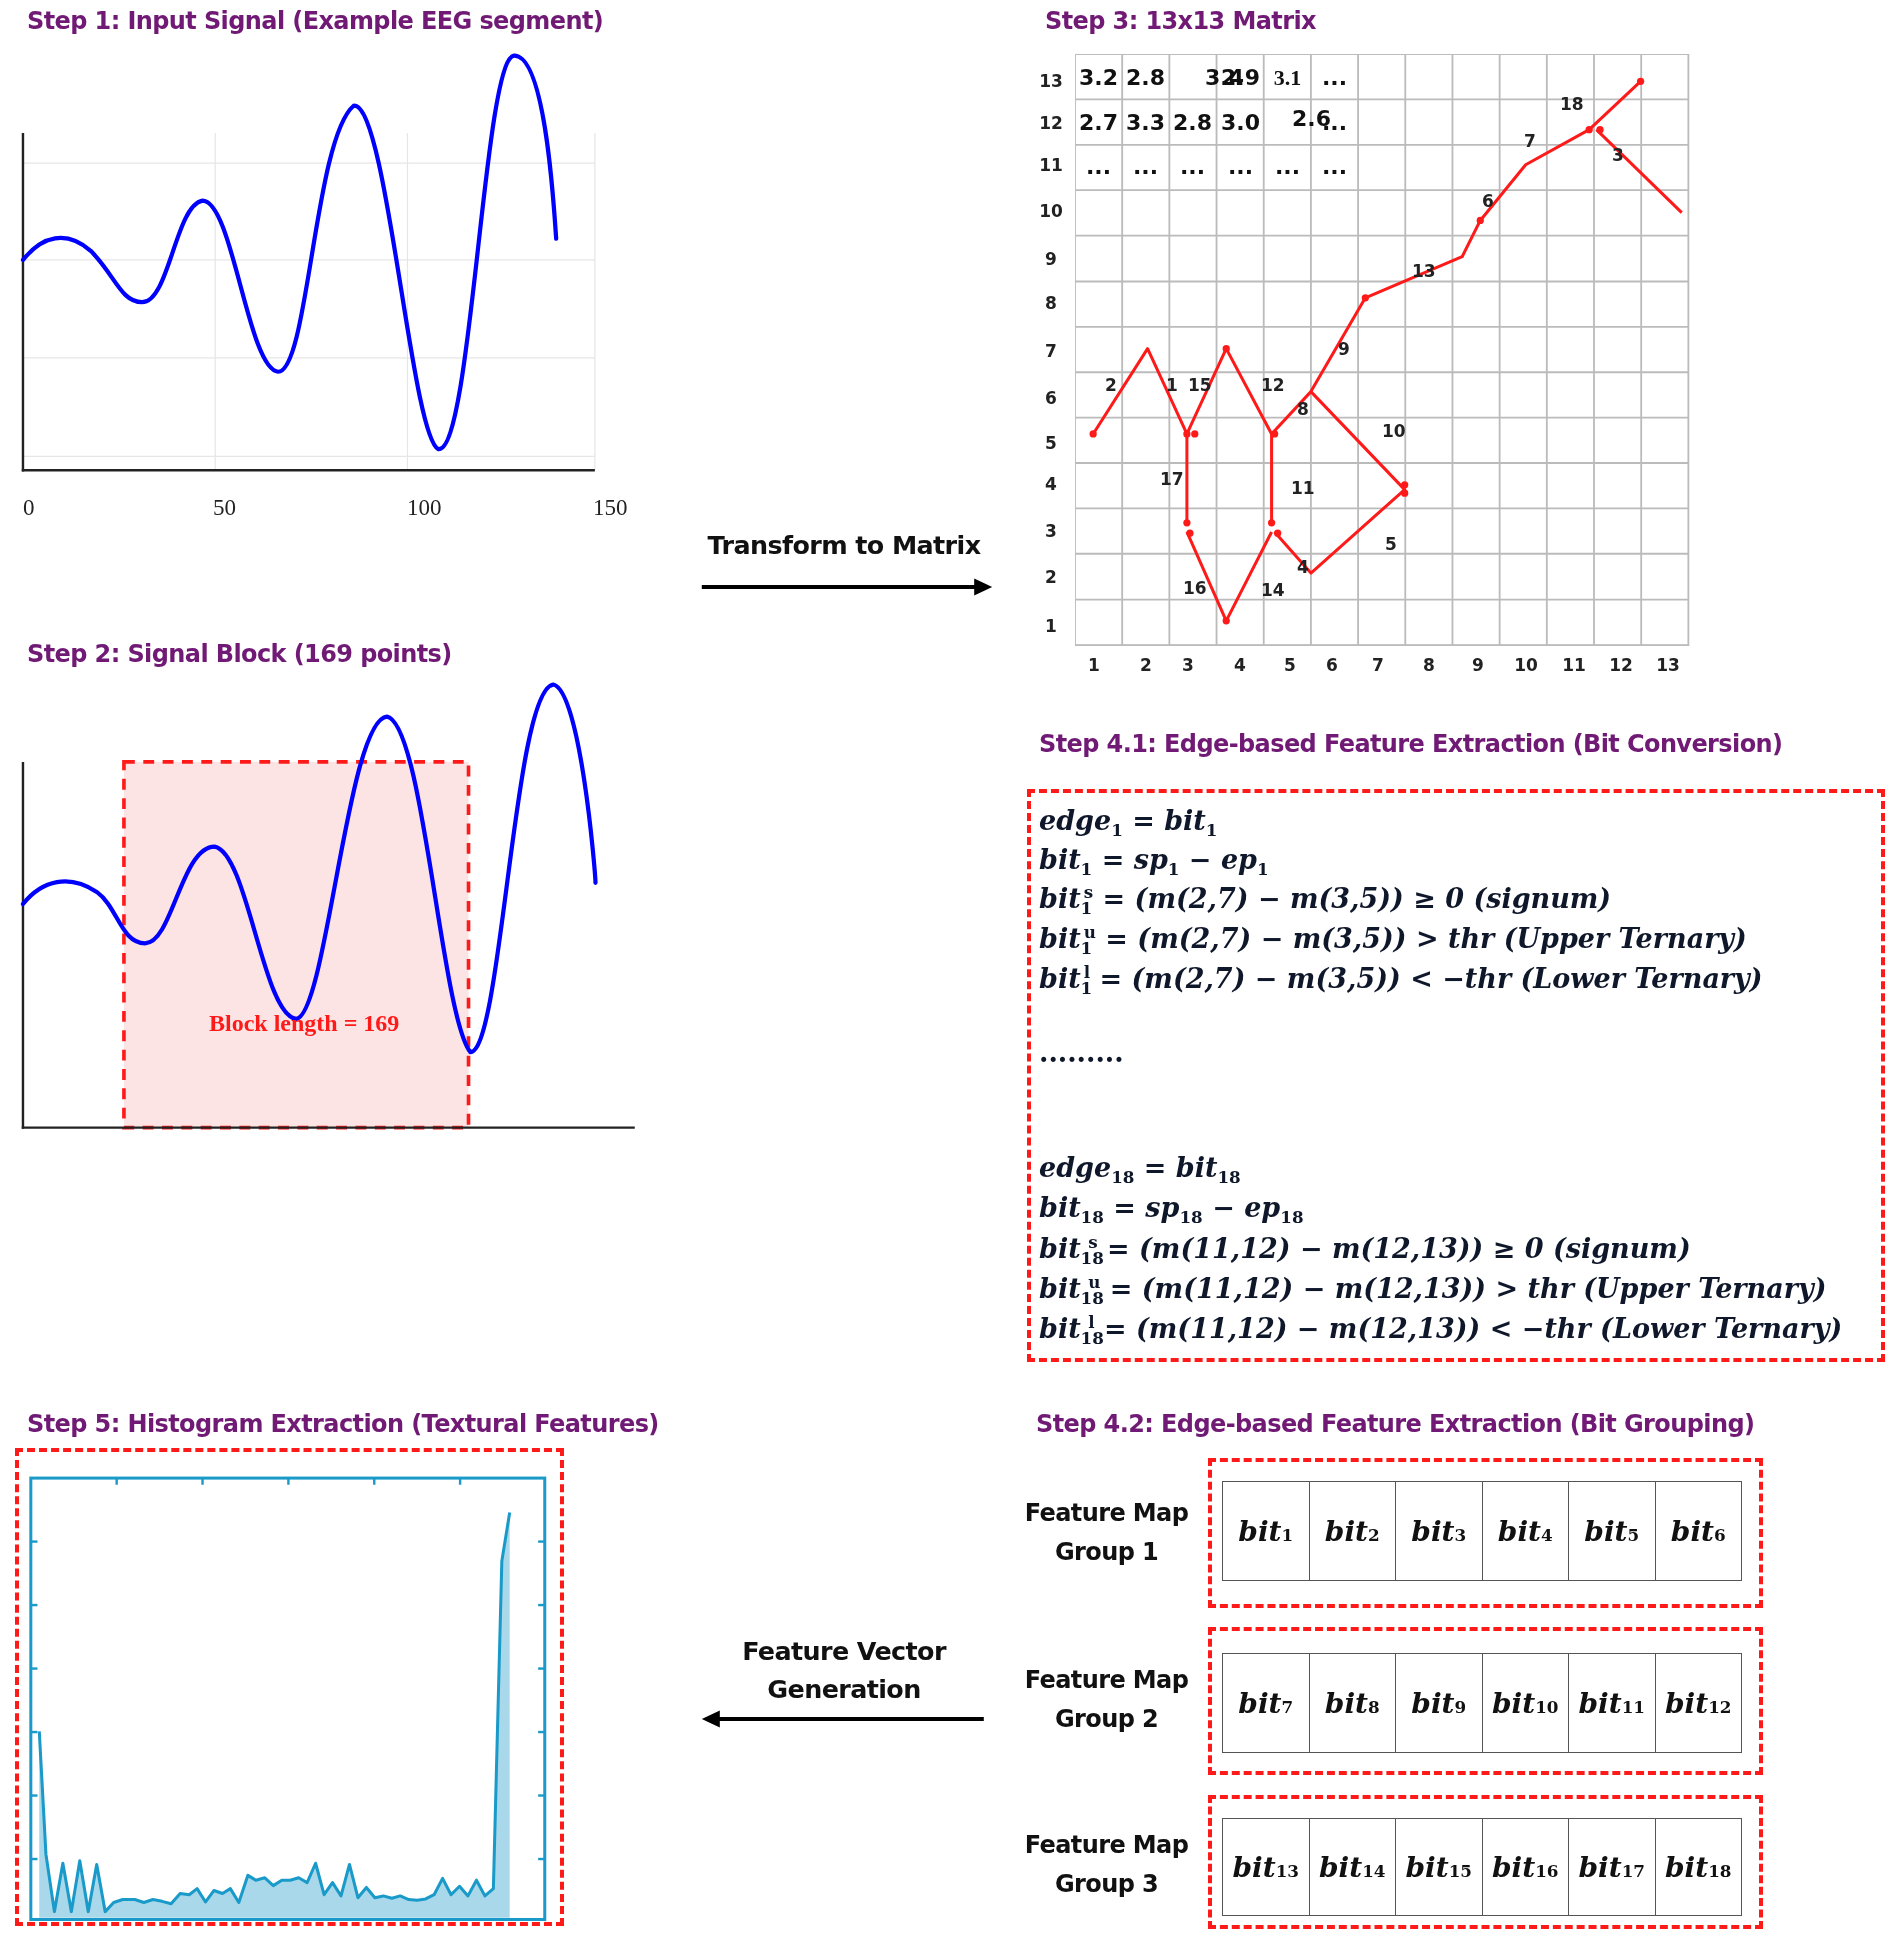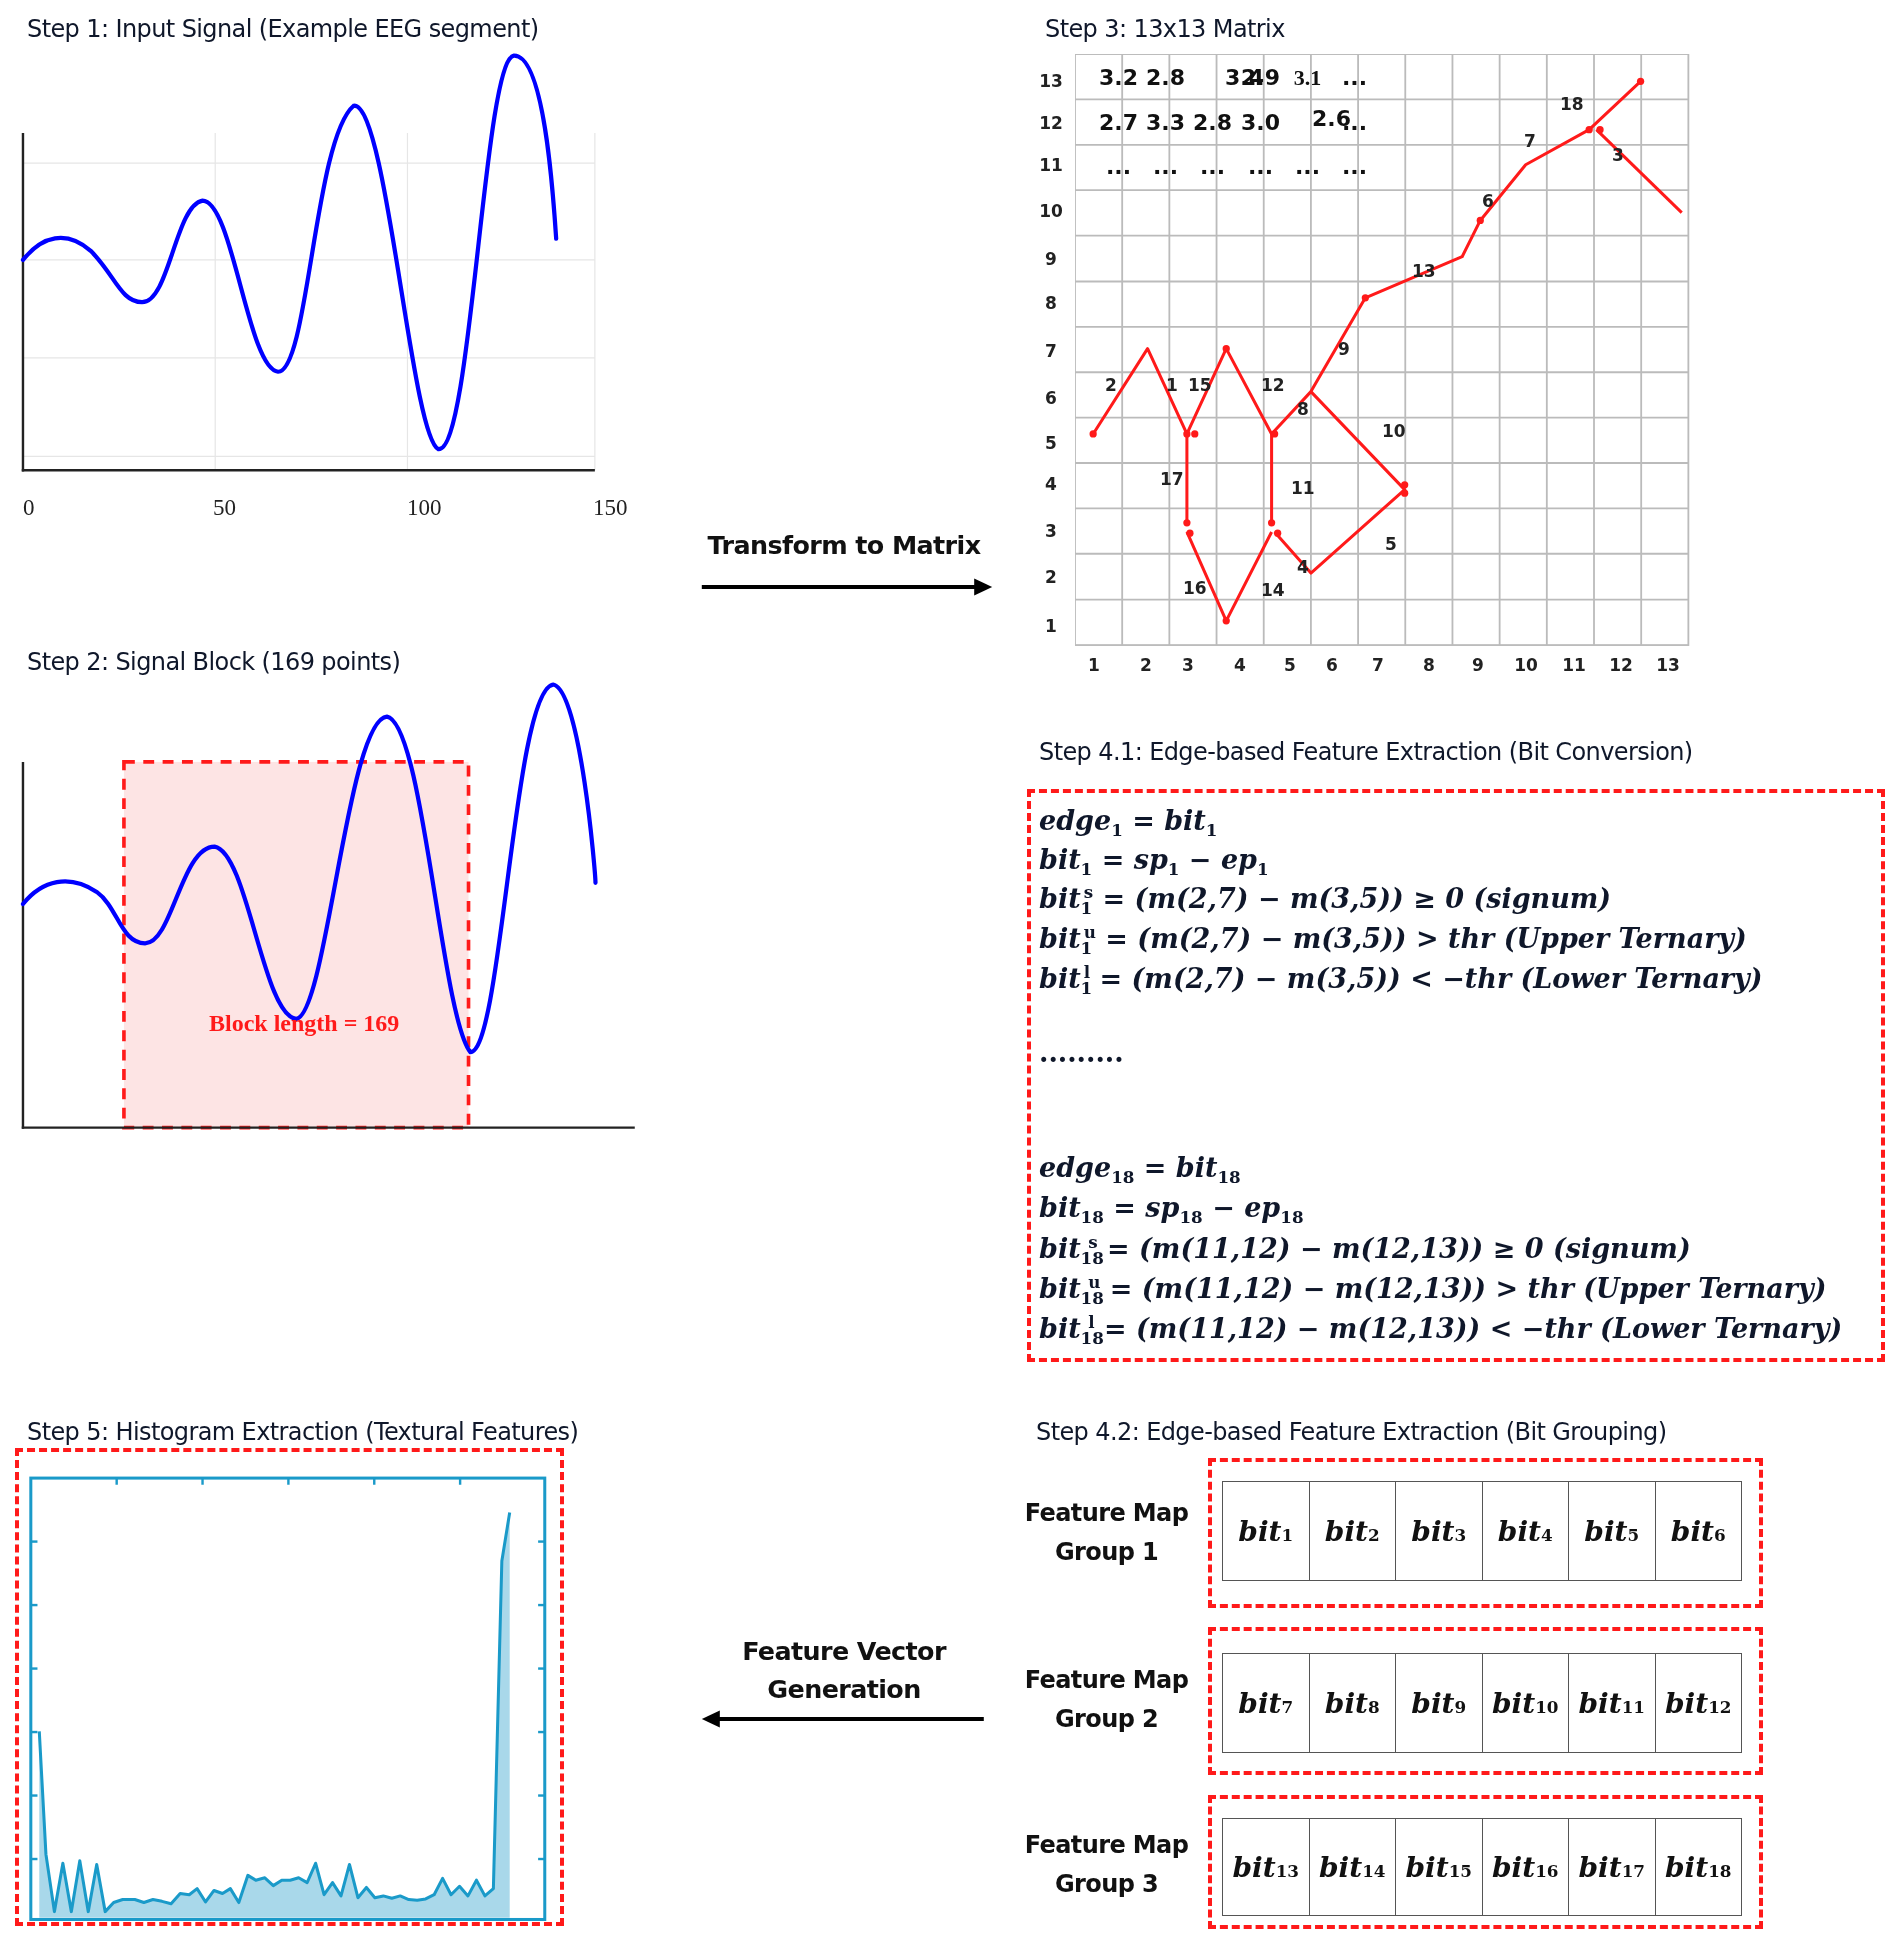--- a/index.html
+++ b/index.html
@@ -1,31 +1,31 @@
 <!DOCTYPE html>
 <html style="font-size:9.7px"><head>
 <meta charset="utf-8">
 <style>
   html, body { margin:0; padding:0; background:#ffffff; }
   body { width:1895px; height:1936px; position:relative; overflow:hidden;
          font-family:"Liberation Sans", "DejaVu Sans", sans-serif; color:#111; }
   .abs { position:absolute; }
-  .title { font-family:"DejaVu Sans", sans-serif; font-weight:normal; font-size:24px; color:#0f172a; white-space:nowrap; letter-spacing:-0.6px;margin-top:8px; }
+  .title { font-family:"DejaVu Sans", sans-serif; font-weight:bold; font-size:24px; color:#701a75; white-space:nowrap; letter-spacing:-0.6px; }
   .tick { font-family:"Liberation Serif", serif; font-size:23px; color:#222; }
   .arrow-label { font-family:"DejaVu Sans", sans-serif; font-weight:bold; font-size:25.4px; text-align:center; white-space:nowrap; letter-spacing:-0.6px; }
   .dashed-box { position:absolute; border:4.2px dashed #ff1a1a; box-sizing:border-box; }
   .formula { font-family:"DejaVu Serif", serif; font-style:italic; font-weight:bold; font-size:27px; white-space:nowrap; line-height:1; color:#0f172a; }
   .formula sub, .formula sup { font-size:0.62em; font-style:normal; }
   .fm-label { font-family:"DejaVu Sans", sans-serif; font-weight:bold; font-size:24px; text-align:center; line-height:39px; letter-spacing:-0.6px; }
   .bit-row { position:absolute; display:flex; border:1.8px solid #555; box-sizing:border-box; background:#fff; }
   .bit-cell { flex:1; border-right:1.8px solid #555; display:flex; align-items:center; justify-content:center;
               font-family:"DejaVu Serif", serif; font-style:italic; font-weight:bold; font-size:28px; color:#111; }
   .bit-cell:last-child { border-right:none; }
   .bit-cell sub { font-size:0.6em; font-style:normal; font-weight:bold; position:relative; top:3.6px; }
-  .mcell { font-family:"DejaVu Sans", sans-serif; font-weight:bold; font-size:22px; text-align:center; position:absolute; width:47px; color:#111;padding-left:20px; }
+  .mcell { font-family:"DejaVu Sans", sans-serif; font-weight:bold; font-size:22px; text-align:center; position:absolute; width:47px; color:#111; }
   .mlabel { font-family:"DejaVu Sans", sans-serif; font-weight:bold; font-size:17px; color:#222; position:absolute; text-align:center; width:36px; }
   .elabel { font-family:"DejaVu Sans", sans-serif; font-weight:bold; font-size:17px; color:#222; position:absolute; }
 </style>
 </head>
 <body>
 
 <div class="abs title" style="left:27px; top:7.3px;">Step 1: Input Signal (Example EEG segment)</div>
 <svg class="abs" style="left:0; top:42px;" width="665" height="460" viewBox="0 0 1100 760">
   <g stroke="#e6e6e6" stroke-width="2" fill="none">
     <line x1="38" y1="200" x2="984" y2="200"></line>

